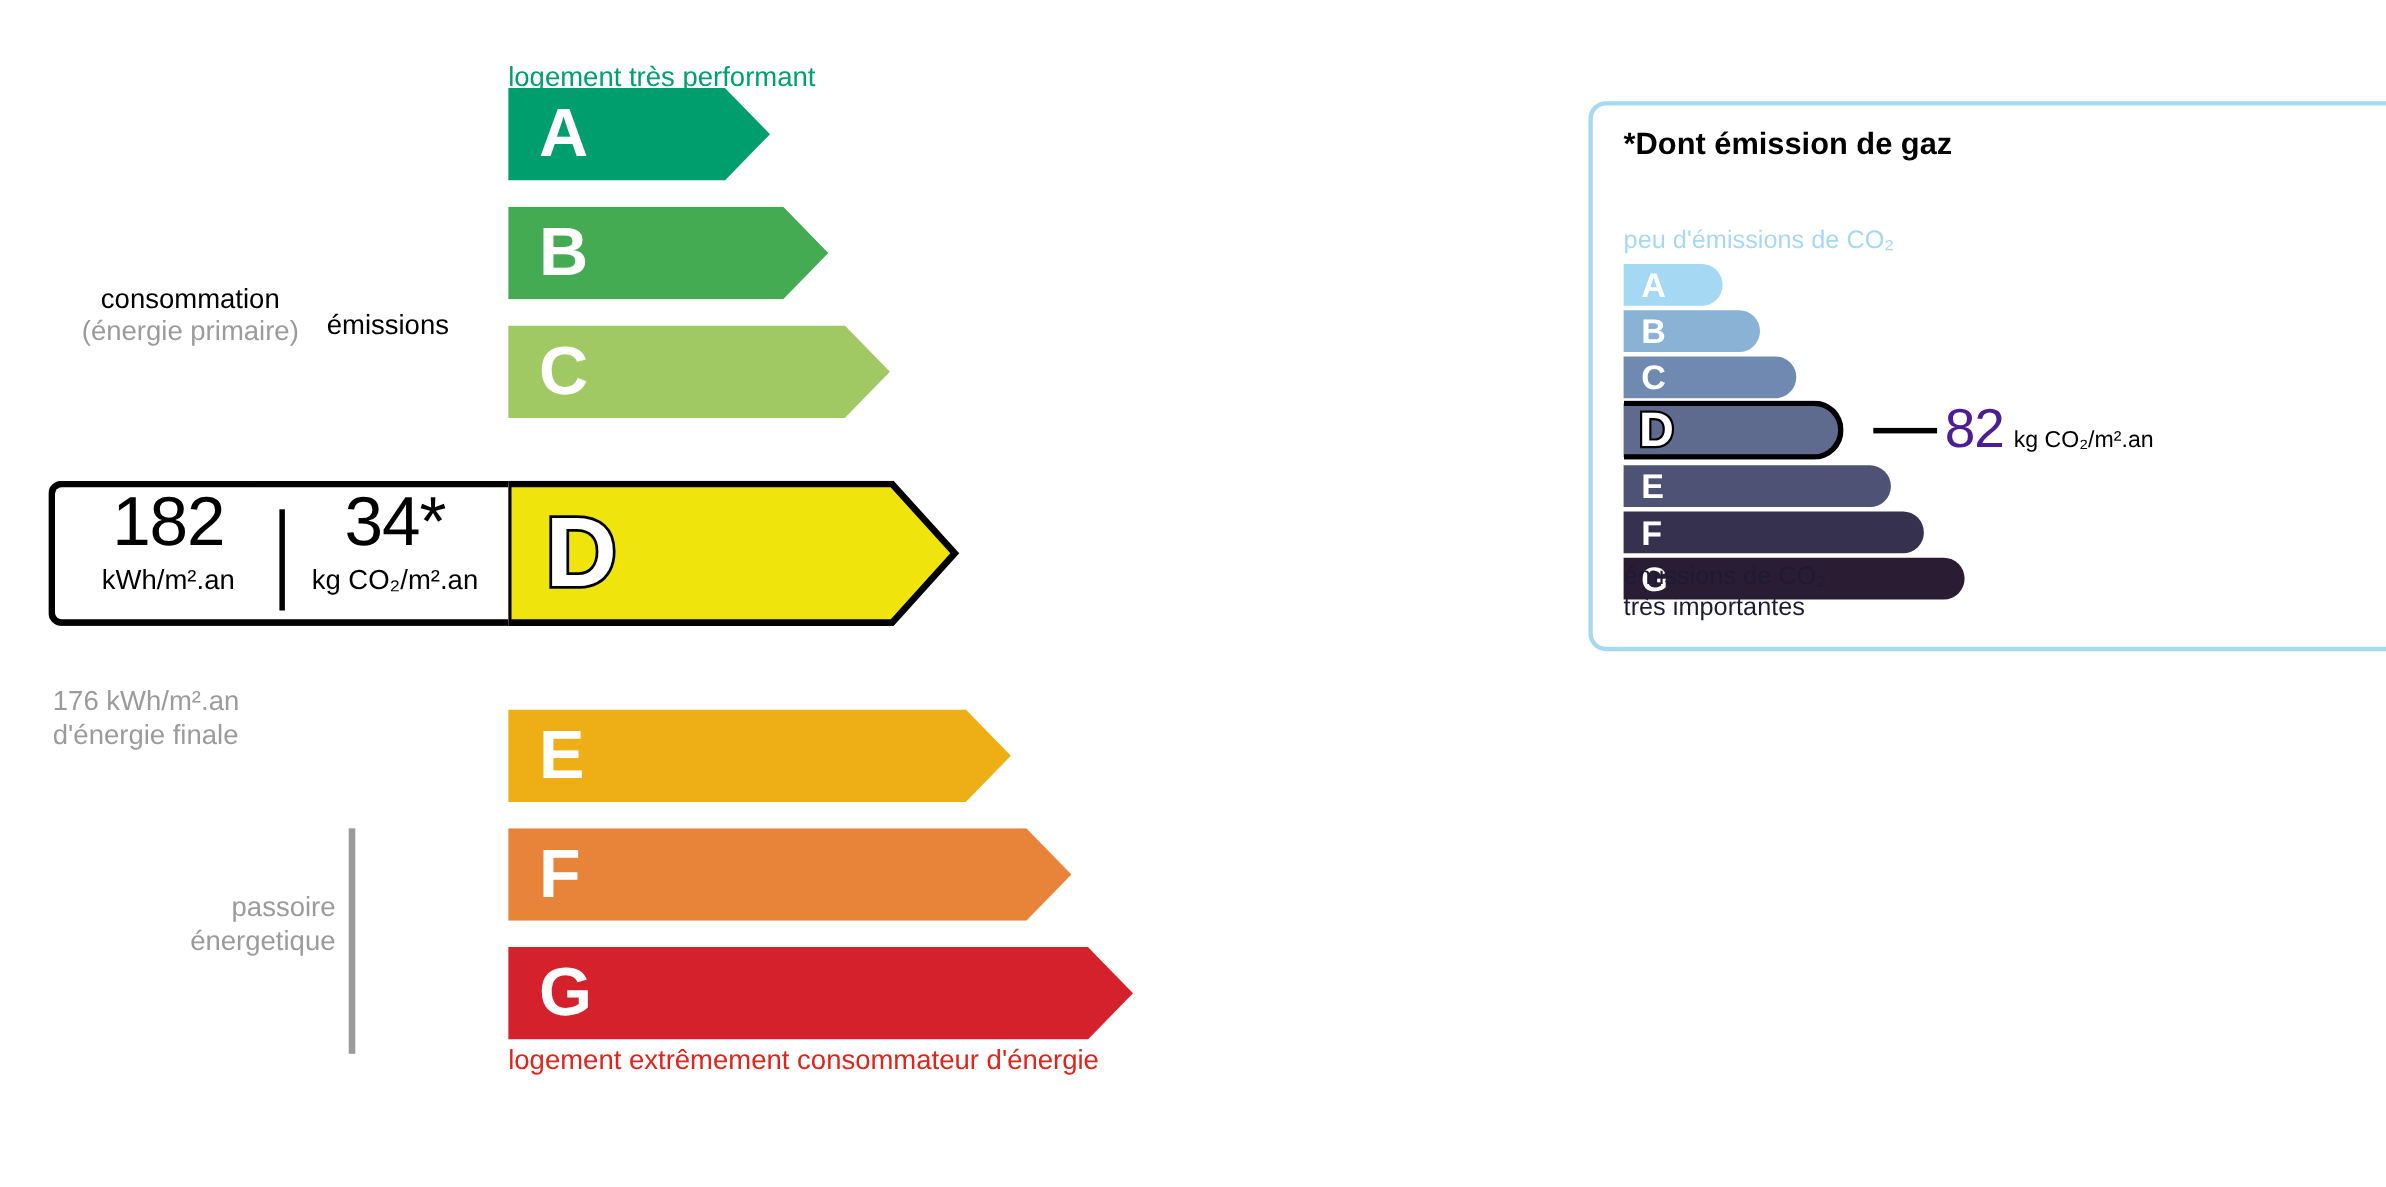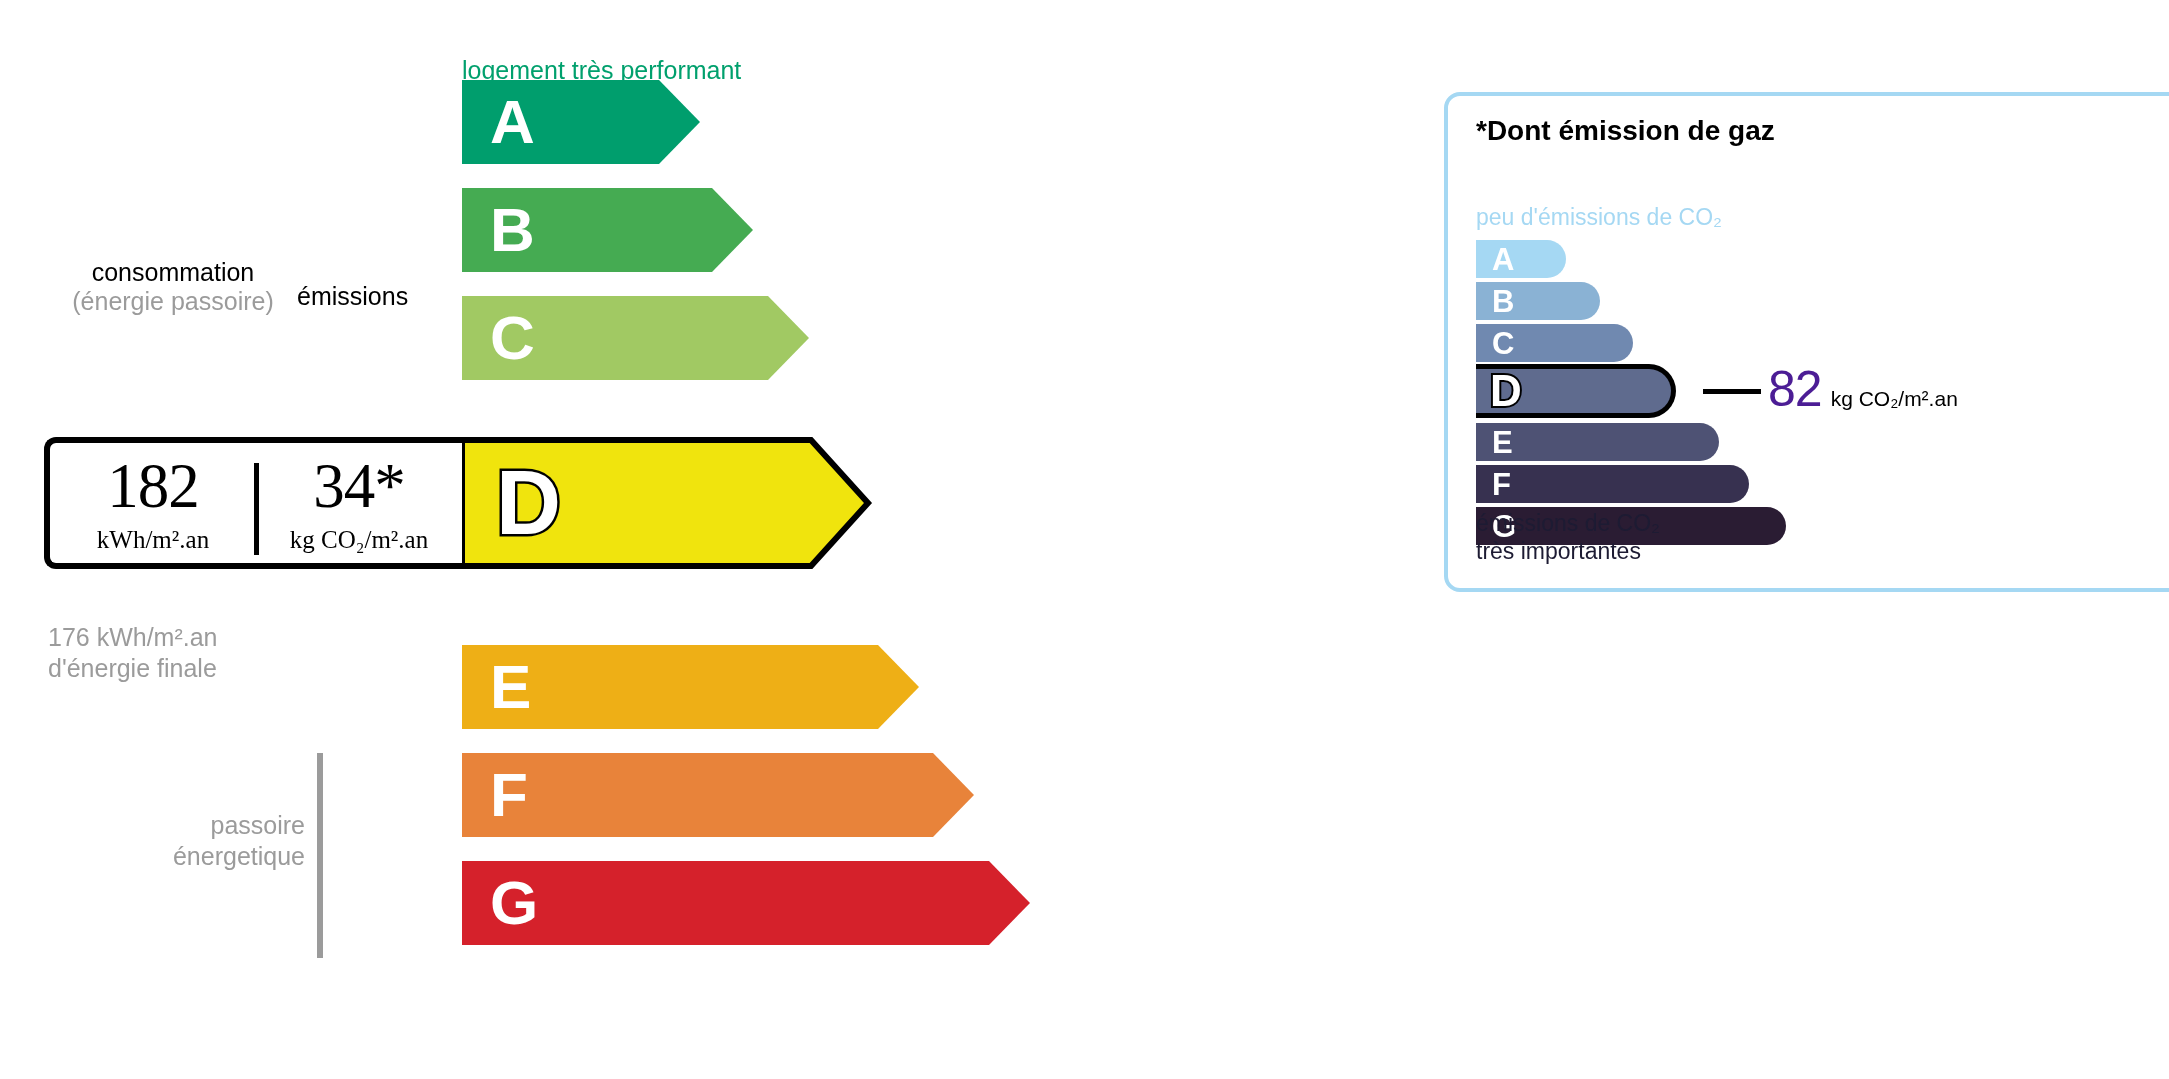--- a/index.html
+++ b/index.html
@@ -53,21 +53,21 @@
     position:absolute;left:44px;top:437px;
     width:418px;height:132px;
     border:6px solid #000;border-right:none;
     border-radius:12px 0 0 12px;
     background:#fff;box-sizing:border-box;
     z-index:5;
   }
   .vb-cell{
     position:absolute;top:0;height:100%;
     display:flex;flex-direction:column;
-    align-items:center;justify-content:center;font-family:Liberation Serif, serif;
+    align-items:center;
   }
   .vb-left{left:0;width:206px;}
   .vb-right{left:206px;width:206px;}
   .vb-sep{
     position:absolute;left:204px;top:20px;width:5px;height:92px;
     background:#000;
   }
   .vb-num{font-size:63px;line-height:1;letter-spacing:-1px;color:#000;}
   .vb-unit{font-size:25px;line-height:1;margin-top:9px;color:#000;}
 
@@ -196,21 +196,21 @@
       </div>
       <div class="vb-sep"></div>
       <div class="vb-cell vb-right">
         <div class="vb-num">34*</div>
         <div class="vb-unit">kg CO₂/m².an</div>
       </div>
     </div>
 
     <div class="lbl-conso">
       <div>consommation</div>
-      <div class="sub">(énergie passoire)</div>
+      <div class="sub">(énergie primaire)</div>
     </div>
     <div class="lbl-emis">émissions</div>
 
     <div class="lbl-final">
       <div>176 kWh/m².an</div>
       <div>d'énergie finale</div>
     </div>
 
     <div class="arrow-row" style="left:462px;top:645px;width:457px;height:84px;">
       <div class="arrow" style="width:457px;">
@@ -238,20 +238,21 @@
         <span class="glyph">G</span>
       </div>
     </div>
 
     <div class="passoire-line"></div>
     <div class="lbl-passoire">
       <div>passoire</div>
       <div>énergetique</div>
     </div>
 
+    <div class="dpe-bottom-caption">logement extrêmement consommateur d'énergie</div>
   </div>
 
   <div class="ges">
 
     <div class="ges-title">
       <div>*Dont émission de gaz</div>
     </div>
 
     <div class="ges-top-caption">peu d'émissions de CO₂</div>
 

